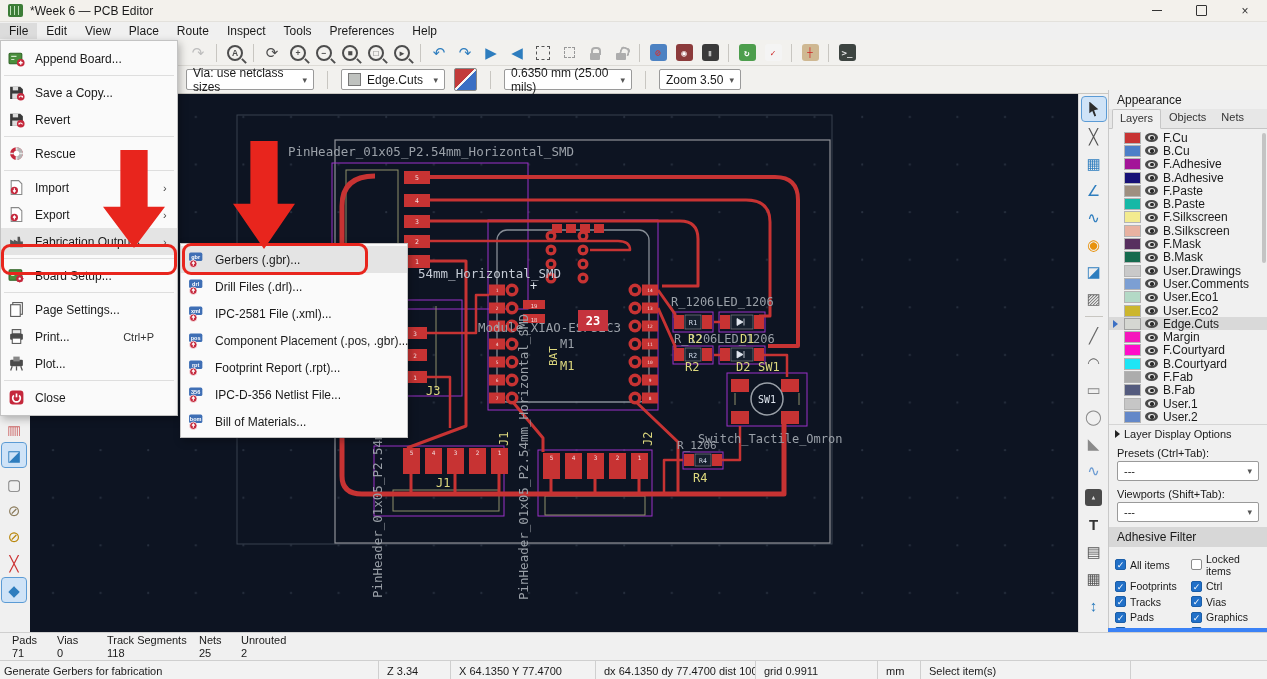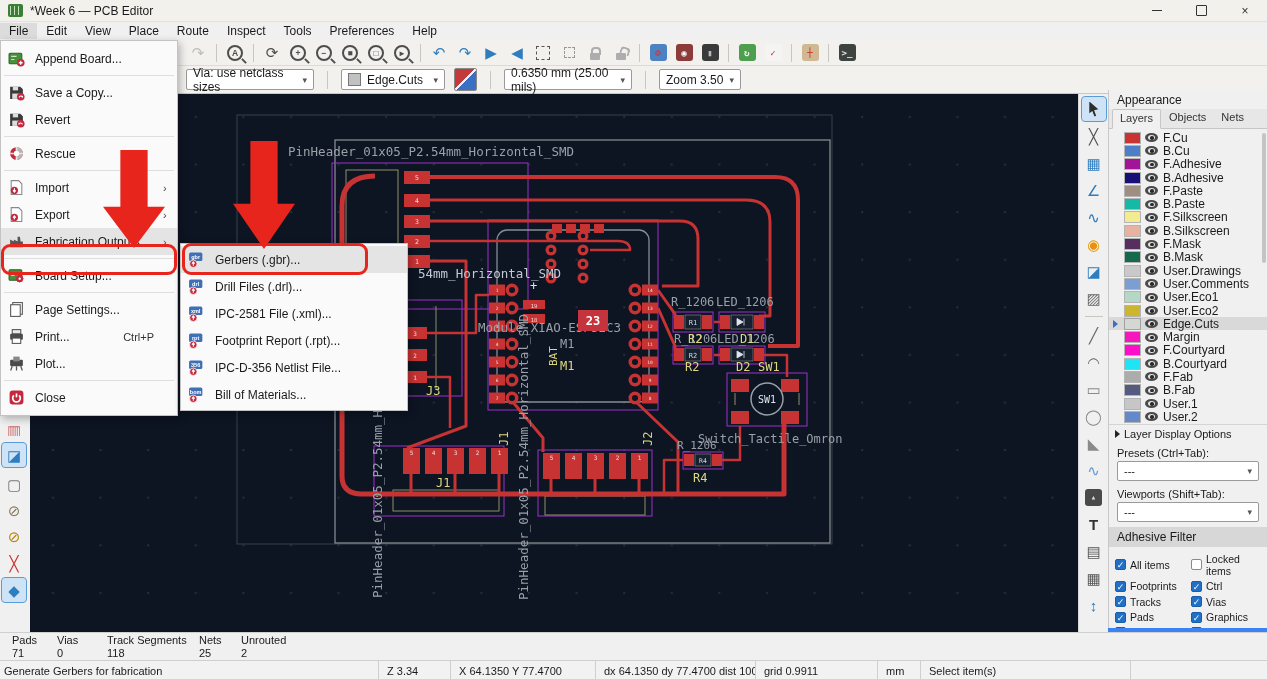--- a/index.html
+++ b/index.html
@@ -982,20 +982,29 @@
             <rect x="1" y="1.5" width="12.5" height="8" rx="1.5" fill="#3f6fb5"></rect>
             <text x="7.2" y="7.8" font-size="5.2" fill="#fff" text-anchor="middle" font-family="sans-serif" font-weight="bold">xml</text>
             <circle cx="5" cy="12" r="3.5" fill="#c5283c" stroke="#fff" stroke-width="0.7"></circle>
             <path d="M5 13.8v-3.4M3.7 11.9L5 10.3l1.3 1.6" stroke="#fff" stroke-width="1" fill="none"></path>
           </svg></span>
         <span class="lbl">IPC-2581 File (.xml)...</span>
       </div>
       <div class="mi">
         <span class="ic"><svg viewBox="0 0 16 16" stroke-width="1">
             <rect x="1" y="1.5" width="12.5" height="8" rx="1.5" fill="#3f6fb5"></rect>
+            <text x="7.2" y="7.8" font-size="5.2" fill="#fff" text-anchor="middle" font-family="sans-serif" font-weight="bold">pos</text>
+            <circle cx="5" cy="12" r="3.5" fill="#c5283c" stroke="#fff" stroke-width="0.7"></circle>
+            <path d="M5 13.8v-3.4M3.7 11.9L5 10.3l1.3 1.6" stroke="#fff" stroke-width="1" fill="none"></path>
+          </svg></span>
+        <span class="lbl">Component Placement (.pos, .gbr)...</span>
+      </div>
+      <div class="mi">
+        <span class="ic"><svg viewBox="0 0 16 16" stroke-width="1">
+            <rect x="1" y="1.5" width="12.5" height="8" rx="1.5" fill="#3f6fb5"></rect>
             <text x="7.2" y="7.8" font-size="5.2" fill="#fff" text-anchor="middle" font-family="sans-serif" font-weight="bold">rpt</text>
             <circle cx="5" cy="12" r="3.5" fill="#c5283c" stroke="#fff" stroke-width="0.7"></circle>
             <path d="M5 13.8v-3.4M3.7 11.9L5 10.3l1.3 1.6" stroke="#fff" stroke-width="1" fill="none"></path>
           </svg></span>
         <span class="lbl">Footprint Report (.rpt)...</span>
       </div>
       <div class="mi">
         <span class="ic"><svg viewBox="0 0 16 16" stroke-width="1">
             <rect x="1" y="1.5" width="12.5" height="8" rx="1.5" fill="#3f6fb5"></rect>
             <text x="7.2" y="7.8" font-size="5.2" fill="#fff" text-anchor="middle" font-family="sans-serif" font-weight="bold">356</text>

